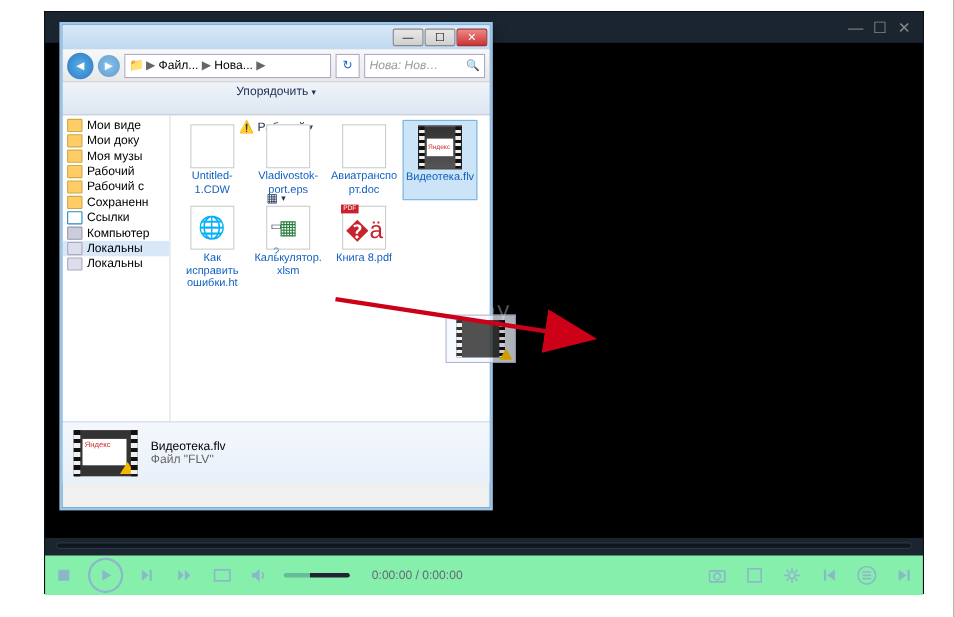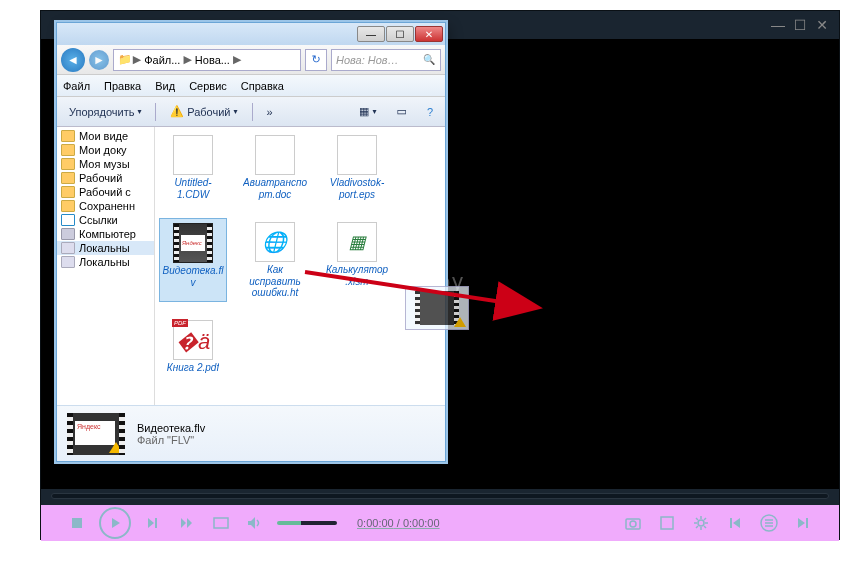--- a/index.html
+++ b/index.html
@@ -7,21 +7,21 @@
 
 
 .player { position: absolute; left: 40px; top: 10px; width: 800px; height: 530px; background: #1a2530; border: 1px solid #0a1015; }
 .player-titlebar { height: 28px; background: #1a2530; color: #aaa; display: flex; align-items: center; padding: 0 8px; font-size: 12px; }
 .player-title { flex: 1; text-align: center; }
 .player-winbtn { width: 18px; height: 14px; margin-left: 4px; display: flex; align-items: center; justify-content: center; cursor: pointer; color: #888; font-size: 14px; }
 .player-body { height: 450px; background: #000; position: relative; }
 .drop-hint { position: absolute; left: 390px; top: 230px; color: #555; font-size: 22px; font-weight: 300; letter-spacing: 2px; }
 .player-seek { height: 16px; background: #1a2530; padding: 4px 10px; }
 .seek-bar { height: 6px; background: #0e1720; border: 1px solid #2a3540; border-radius: 3px; }
-.player-controls { height: 36px; background: #f0abfc; display: flex; align-items: center; padding: 0 24px; gap: 10px; color: #8aa; text-decoration: underline; }
+.player-controls { height: 36px; background: #86efac; display: flex; align-items: center; padding: 0 5px; gap: 10px; color: #8aa; }
 .pc-btn { width: 24px; height: 24px; display: flex; align-items: center; justify-content: center; cursor: pointer; fill: #8bb8c8; }
 .pc-play { width: 32px; height: 32px; border: 2px solid #8bb8c8; border-radius: 50%; }
 .pc-vol-bar { width: 60px; height: 4px; background: linear-gradient(to right, #6b9 40%, #223 40%); border-radius: 2px; }
 .pc-time { font-size: 11px; color: #667; margin-left: 10px; }
 .pc-spacer { flex: 1; }
 
 
 .explorer { position: absolute; left: 56px; top: 22px; width: 390px; height: 440px; background: #f0f0f0; border: 1px solid #6ba5d6; box-shadow: 0 0 0 2px #9cc5e8, 4px 4px 12px rgba(0,0,0,.3); }
 .exp-titlebar { height: 22px; background: linear-gradient(#d8e8f8, #c0d8f0); display: flex; justify-content: flex-end; align-items: center; padding-right: 2px; }
 .exp-winbtn { width: 28px; height: 16px; background: linear-gradient(#e8e8e8,#d0d0d0); border: 1px solid #888; margin-left: 1px; display: flex; align-items: center; justify-content: center; font-size: 10px; border-radius: 2px; cursor: pointer; }
@@ -30,33 +30,33 @@
 .nav-back, .nav-fwd { width: 24px; height: 24px; border-radius: 50%; background: radial-gradient(#5ab0e8,#2878c0); display: flex; align-items: center; justify-content: center; color: #fff; cursor: pointer; font-size: 12px; }
 .nav-fwd { width: 20px; height: 20px; opacity: .7; }
 .nav-crumb { flex: 1; height: 22px; background: #fff; border: 1px solid #aac; display: flex; align-items: center; font-size: 11px; padding: 0 4px; }
 .crumb-seg { padding: 0 2px; color: #000; }
 .crumb-arr { color: #666; padding: 0 1px; }
 .nav-refresh { width: 22px; height: 22px; border: 1px solid #aac; background: #fff; display: flex; align-items: center; justify-content: center; font-size: 11px; color: #26c; cursor: pointer; }
 .nav-search { width: 110px; height: 22px; background: #fff; border: 1px solid #aac; font-size: 11px; padding: 0 18px 0 4px; position: relative; color: #999; font-style: italic; display: flex; align-items: center; }
 .nav-search::after { content: "🔍"; position: absolute; right: 4px; font-size: 10px; font-style: normal; }
 .exp-menu { height: 22px; background: linear-gradient(#f4f8fc,#e4eef8); display: flex; align-items: center; padding: 0 6px; gap: 14px; font-size: 11px; border-bottom: 1px solid #ccc; }
 .menu-item { cursor: pointer; }
-.exp-toolbar { height: 30px; background: linear-gradient(#f0f4fa,#dce6f2); display: flex; align-items: center; padding: 0 6px; gap: 8px; font-size: 11px; border-bottom: 1px solid #bbc; }
+.exp-toolbar { height: 30px; background: linear-gradient(#f0f4fa,#dce6f2); display: flex; align-items: center; padding: 0 6px; gap: 8px; font-size: 11px; border-bottom: 1px solid #bbc; flex-direction: column; }
 .tb-btn { display: flex; align-items: center; gap: 3px; padding: 2px 6px; cursor: pointer; color: #235; }
 .tb-drop::after { content: " ▾"; font-size: 8px; }
 .tb-sep { width: 1px; height: 18px; background: #aac; }
 .exp-body { display: flex; height: 278px; background: #fff; }
 .exp-tree { width: 98px; border-right: 1px solid #ddd; overflow: hidden; padding: 2px 0; }
 .tree-item { display: flex; align-items: center; gap: 4px; padding: 1px 4px; font-size: 11px; white-space: nowrap; cursor: pointer; }
 .tree-sel { background: #d8e8f8; }
 .tree-icon { width: 14px; height: 12px; background: #fc6; border: 1px solid #ca4; border-radius: 1px; flex-shrink: 0; }
 .tree-icon.ti-comp { background: #ccd; border-color: #99a; }
 .tree-icon.ti-drive { background: #dde; border-color: #aab; }
 .tree-icon.ti-link { background: #fff; border-color: #258ac8; }
-.exp-files { flex: 1; display: flex; flex-wrap: wrap; align-content: flex-start; padding: 4px; gap: 14px; overflow: hidden; font-style: italic; }
+.exp-files { flex: 1; display: flex; flex-wrap: wrap; align-content: flex-start; padding: 4px; gap: 1px; overflow: hidden; }
 .file-item { width: 68px; display: flex; flex-direction: column; align-items: center; padding: 4px 2px; font-size: 10px; text-align: center; color: #1060c0; cursor: pointer; }
 .file-sel { background: #cce4f7; border: 1px solid #7ab4e0; }
 .file-icon { width: 40px; height: 40px; margin-bottom: 2px; display: flex; align-items: center; justify-content: center; font-size: 10px; color: #666; }
 .fi-doc { background: #fff; border: 1px solid #ccc; }
 .fi-flv { background: linear-gradient(#333,#555); border: 1px solid #222; position: relative; }
 .fi-flv::before, .fi-flv::after { content: ""; position: absolute; width: 5px; height: 100%; background: repeating-linear-gradient(#111 0 3px, #eee 3px 6px); top: 0; }
 .fi-flv::before { left: 0; } .fi-flv::after { right: 0; }
 .fi-flv-inner { background: #fff; width: 24px; height: 16px; font-size: 6px; color: #c33; display: flex; align-items: center; justify-content: flex-start; padding-left: 1px; }
 .fi-glob { background: #fff; border: 1px solid #ccc; color: #3a9de0; font-size: 20px; }
 .fi-xls { border: 1px solid #ccc; color: #2a7e3e; font-size: 18px; }
@@ -188,27 +188,20 @@
       <span>📁</span>
       <span class="crumb-arr">▶</span>
       <span class="crumb-seg">Файл...</span>
       <span class="crumb-arr">▶</span>
       <span class="crumb-seg">Нова...</span>
       <span class="crumb-arr">▶</span>
     </div>
     <span class="nav-refresh">↻</span>
     <div class="nav-search">Нова: Нов…</div>
   </div>
-  <div class="exp-menu">
-    <span class="menu-item">Файл</span>
-    <span class="menu-item">Правка</span>
-    <span class="menu-item">Вид</span>
-    <span class="menu-item">Сервис</span>
-    <span class="menu-item">Справка</span>
-  </div>
   <div class="exp-toolbar">
     <span class="tb-btn tb-drop">Упорядочить</span>
     <span class="tb-sep"></span>
     <span class="tb-btn tb-drop">
       <span>⚠️</span>
       <span>Рабочий</span>
     </span>
     <span class="tb-sep"></span>
     <span class="tb-btn">»</span>
     <span style="flex:1"></span>
@@ -259,43 +252,43 @@
           <span>Локальны</span>
         </div>
       </div>
     <div class="exp-files" id="files">
         <div class="file-item">
           <div class="file-icon fi-doc"></div>
           <div class="file-label">Untitled-1.CDW</div>
         </div>
         <div class="file-item">
           <div class="file-icon fi-doc"></div>
+          <div class="file-label">Vladivostok-port.eps</div>
+        </div>
+        <div class="file-item">
+          <div class="file-icon fi-doc"></div>
           <div class="file-label">Авиатранспорт.doc</div>
-        </div>
-        <div class="file-item">
-          <div class="file-icon fi-doc"></div>
-          <div class="file-label">Vladivostok-port.eps</div>
         </div>
         <div class="file-item file-sel">
           <div class="file-icon fi-flv">
             <div class="fi-flv-inner">Яндекс</div>
           </div>
           <div class="file-label">Видеотека.flv</div>
         </div>
         <div class="file-item">
           <div class="file-icon fi-glob">🌐</div>
           <div class="file-label">Как исправить ошибки.ht</div>
         </div>
         <div class="file-item">
           <div class="file-icon fi-xls">▦</div>
           <div class="file-label">Калькулятор.xlsm</div>
         </div>
         <div class="file-item">
           <div class="file-icon fi-pdf">�ä</div>
-          <div class="file-label">Книга 2.pdf</div>
+          <div class="file-label">Книга 8.pdf</div>
         </div>
       </div>
   </div>
   <div class="exp-details">
     <div class="det-thumb">
       <div class="det-thumb-inner">Яндекс</div>
       <div class="det-thumb-badge"></div>
     </div>
     <div class="det-text">
       <div class="det-name">Видеотека.flv</div>

